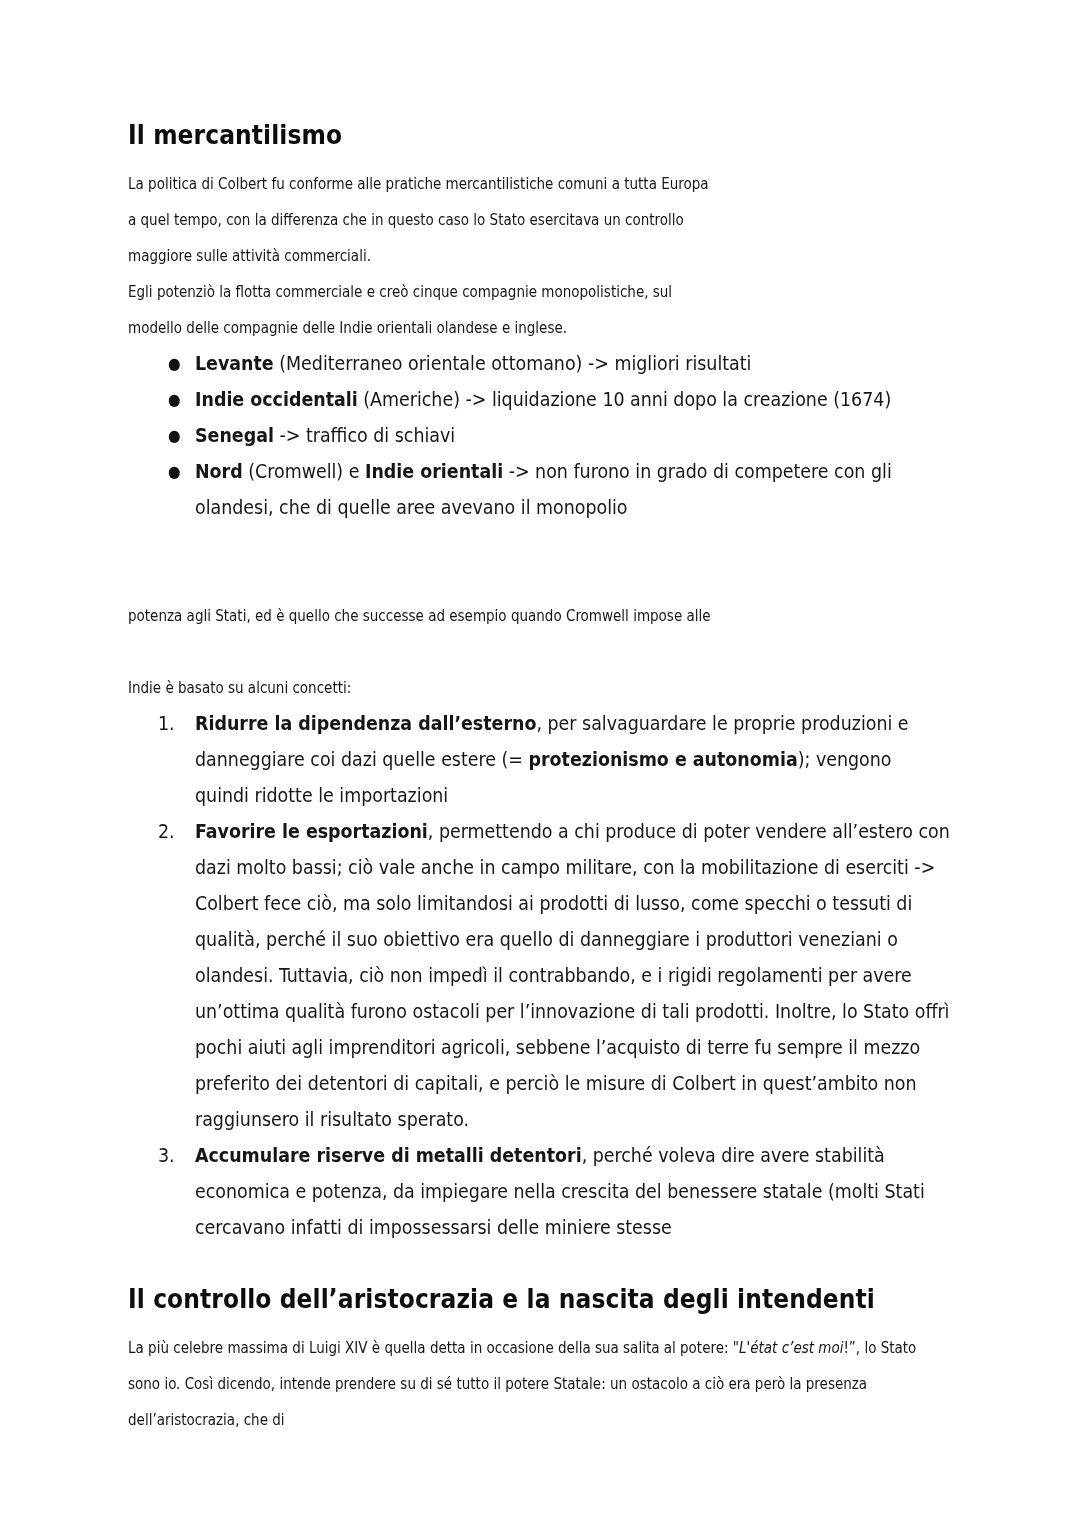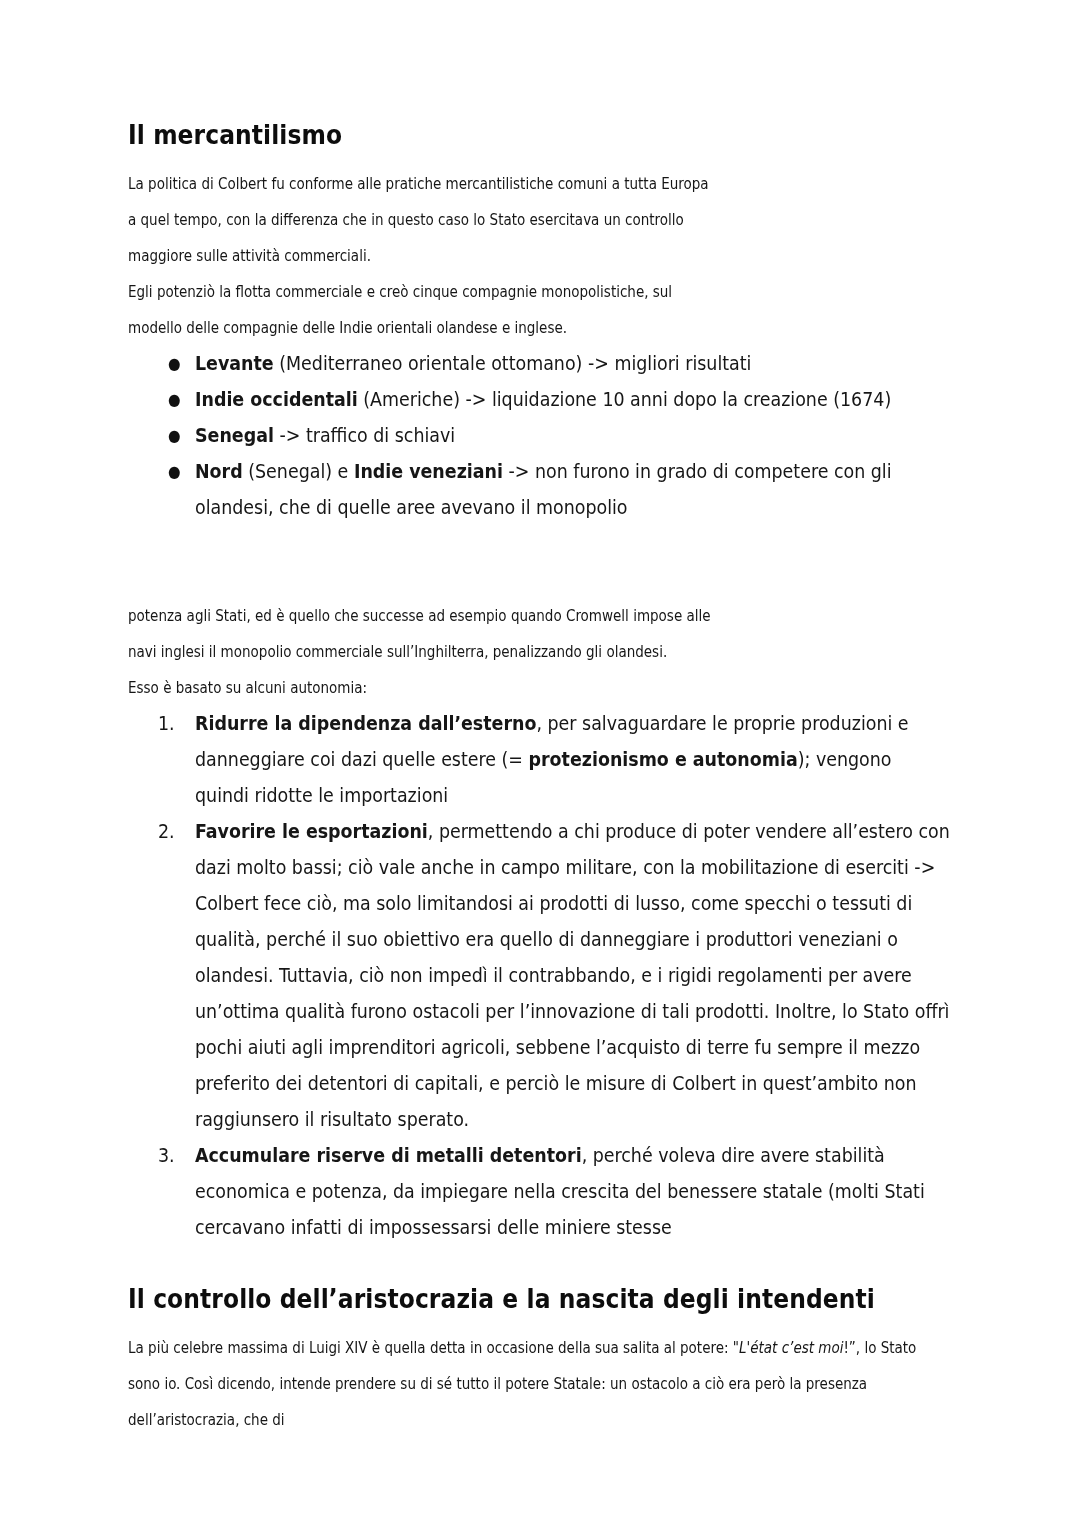--- a/index.html
+++ b/index.html
@@ -111,27 +111,27 @@
     <li>
       <span class="marker">●</span>
       <span class="li-text"><b>Indie occidentali</b><span> (Americhe) -&gt; liquidazione 10 anni dopo la creazione (1674)</span></span>
     </li>
     <li>
       <span class="marker">●</span>
       <span class="li-text"><b>Senegal</b><span> -&gt; traffico di schiavi</span></span>
     </li>
     <li>
       <span class="marker">●</span>
-      <span class="li-text"><b>Nord</b><span> (Senegal) e </span><b>Indie veneziani</b><span> -&gt; non furono in grado di competere con gli olandesi, che di quelle aree avevano il monopolio</span></span>
+      <span class="li-text"><b>Nord</b><span> (Cromwell) e </span><b>Indie orientali</b><span> -&gt; non furono in grado di competere con gli olandesi, che di quelle aree avevano il monopolio</span></span>
     </li>
   </ul>
 
   <div class="gap-blank-line"></div>
 
-  <p class="para"><br><span>potenza agli Stati, ed è quello che successe ad esempio quando Cromwell impose alle</span><br><span>navi inglesi il monopolio commerciale sull’Inghilterra, penalizzando gli olandesi.</span><br><span>Esso è basato su alcuni autonomia:</span></p>
+  <p class="para"><br><span>potenza agli Stati, ed è quello che successe ad esempio quando Cromwell impose alle</span><br><br><span>Indie è basato su alcuni concetti:</span></p>
 
   <ol class="numbers">
     <li>
       <span class="marker">1.</span>
       <span class="li-text"><b>Ridurre la dipendenza dall’esterno</b><span>, per salvaguardare le proprie produzioni e danneggiare coi dazi quelle estere (= </span><b>protezionismo e autonomia</b><span>); vengono quindi ridotte le importazioni</span></span>
     </li>
     <li>
       <span class="marker">2.</span>
       <span class="li-text"><b>Favorire le esportazioni</b><span>, permettendo a chi produce di poter vendere all’estero con dazi molto bassi; ciò vale anche in campo militare, con la mobilitazione di eserciti -&gt; Colbert fece ciò, ma solo limitandosi ai prodotti di lusso, come specchi o tessuti di qualità, perché il suo obiettivo era quello di danneggiare i produttori veneziani o olandesi. Tuttavia, ciò non impedì il contrabbando, e i rigidi regolamenti per avere un’ottima qualità furono ostacoli per l’innovazione di tali prodotti. Inoltre, lo Stato offrì pochi aiuti agli imprenditori agricoli, sebbene l’acquisto di terre fu sempre il mezzo preferito dei detentori di capitali, e perciò le misure di Colbert in quest’ambito non raggiunsero il risultato sperato.</span></span>
     </li>

